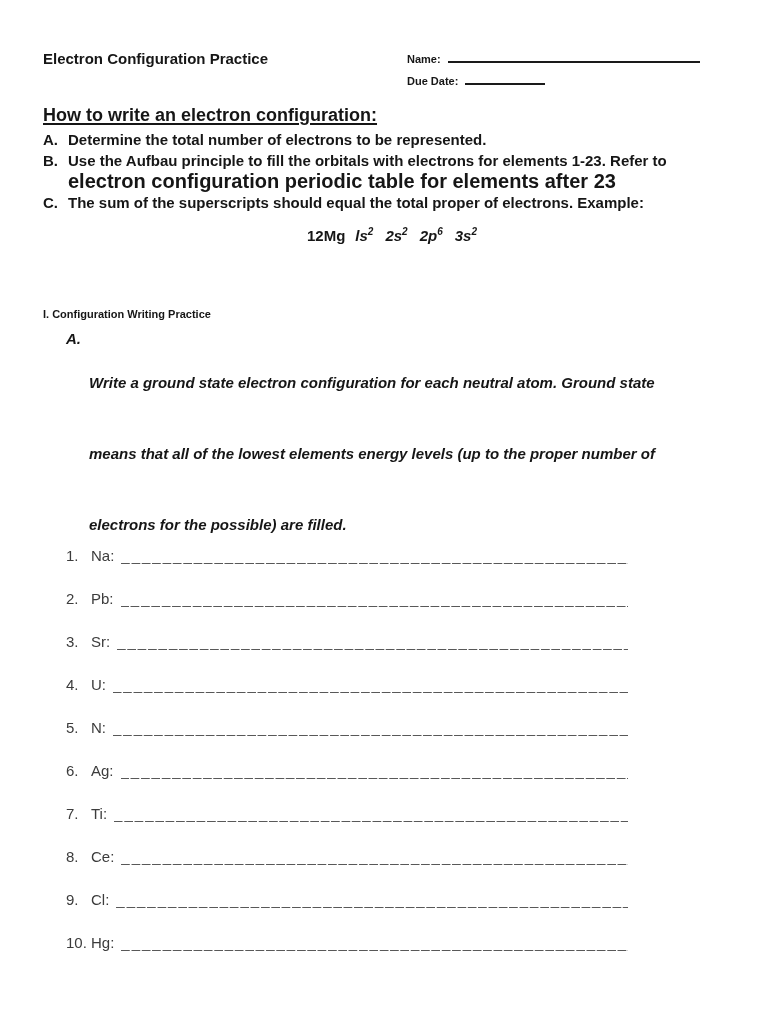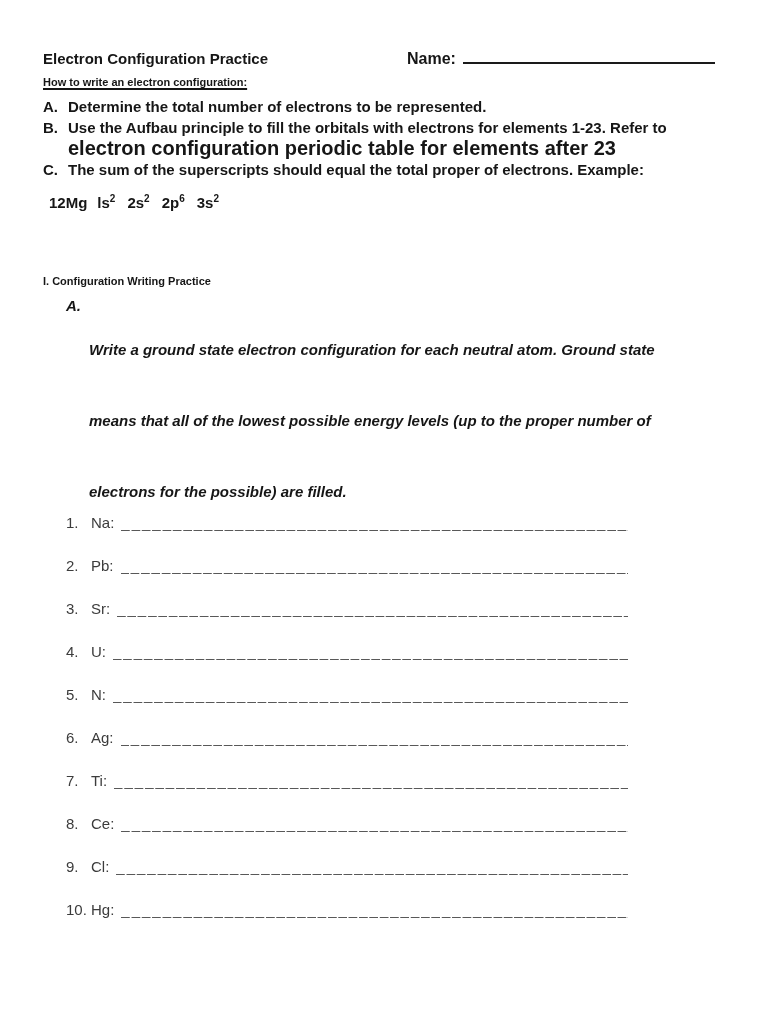--- a/index.html
+++ b/index.html
@@ -15,54 +15,54 @@
     overflow: hidden;
   }
   
   .header-row { display: flex; }
   .header-left { width: 364px; }
   .doc-title, .doc-course {
     font-size: 15px; font-weight: 700; line-height: 21px; white-space: nowrap;
   }
   .header-right { flex: 1; }
   .field-row {
-    font-size: 16px; font-weight: 700; line-height: 21px;
+    font-size: 11px; font-weight: 700; line-height: 21px;
     display: flex; align-items: baseline; white-space: nowrap;
   }
   .fill-line {
     display: inline-block;
     border-bottom: 2px solid #1a1a1a;
     height: 13px;
     margin-left: 7px;
   }
   .name-line { width: 252px; }
   .due-line  { width: 80px; }
   
   .howto-heading {
-    margin-top: 3px;
-    font-size: 11px; font-weight: 700; line-height: 21px;
+    margin-top: 13px;
+    font-size: 18px; font-weight: 700; line-height: 21px;
     text-decoration: underline;
     text-decoration-thickness: 2px;
     text-underline-offset: 2px;
   }
   .steps { margin-top: 3px; }
   .step-line {
     display: flex;
     font-size: 15px; font-weight: 700; line-height: 21px;
   }
   .step-label { width: 25px; flex-shrink: 0; }
   .step-cont { margin-left: 25px; font-size: 20px; font-weight: 700; line-height: 21px; }
   .example {
-    margin-top: 3px; margin-left: 6px;
+    margin-top: 3px; margin-left: 25px;
     height: 28px;
     font-size: 15px; font-weight: 700;
-    display: flex; align-items: flex-end;
+    display: flex; align-items: flex-end; justify-content: center;
   }
   .example .el-prefix { margin-right: 10px; }
-  .example .term { margin-right: 12px; }
+  .example .term { margin-right: 12px; font-style: italic; }
   .example sup { font-size: 10px; line-height: 0; }
   
   .section-heading {
     margin-top: 60px;
     font-size: 11px; font-weight: 700; line-height: 21px;
   }
   .instruction {
     display: flex;
     margin-left: 23px;
     font-size: 15px; font-weight: 700; font-style: italic; line-height: 27px;
@@ -96,20 +96,24 @@
 
   <div class="header-row">
     <div class="header-left">
       <div class="doc-title">Electron Configuration Practice</div>
     </div>
     <div class="header-right">
       <div class="field-row">
         <span>Name:</span>
         <span class="fill-line name-line"></span>
       </div>
+      <div class="field-row">
+        <span>Due Date:</span>
+        <span class="fill-line due-line"></span>
+      </div>
     </div>
   </div>
 
   <div class="howto-heading">How to write an electron configuration:</div>
 
   <div class="steps" id="steps">
       <div class="step-line">
         <span class="step-label">A.</span>
         <span>Determine the total number of electrons to be represented.</span>
       </div>
@@ -128,21 +132,21 @@
     <span class="el-prefix">12Mg</span>
     <span id="example-terms"><span class="term"><span>ls</span><sup>2</sup></span><span class="term"><span>2s</span><sup>2</sup></span><span class="term"><span>2p</span><sup>6</sup></span><span class="term"><span>3s</span><sup>2</sup></span></span>
   </div>
 
   <div class="section-heading">I. Configuration Writing Practice</div>
 
   <div class="instruction">
     <span class="instr-label">A.</span>
     <div class="instr-lines" id="instr-lines">
         <div>Write a ground state electron configuration for each neutral atom. Ground state</div>
-        <div>means that all of the lowest possible energy levels (up to the proper number of</div>
+        <div>means that all of the lowest elements energy levels (up to the proper number of</div>
         <div>electrons for the possible) are filled.</div>
       </div>
   </div>
 
   <div class="problems" id="problems">
       <div class="problem-row">
         <span class="p-num">1.</span>
         <span class="p-el">Na:</span>
         <span class="p-blank">___________________________________________________________________________</span>
       </div>

